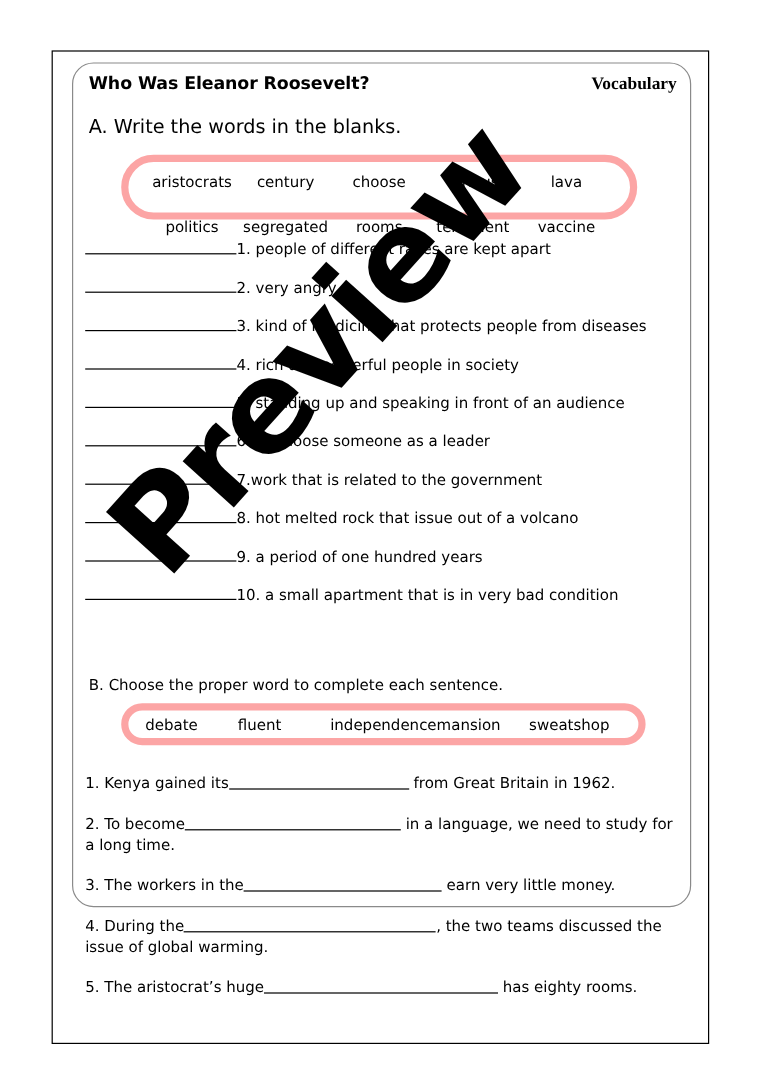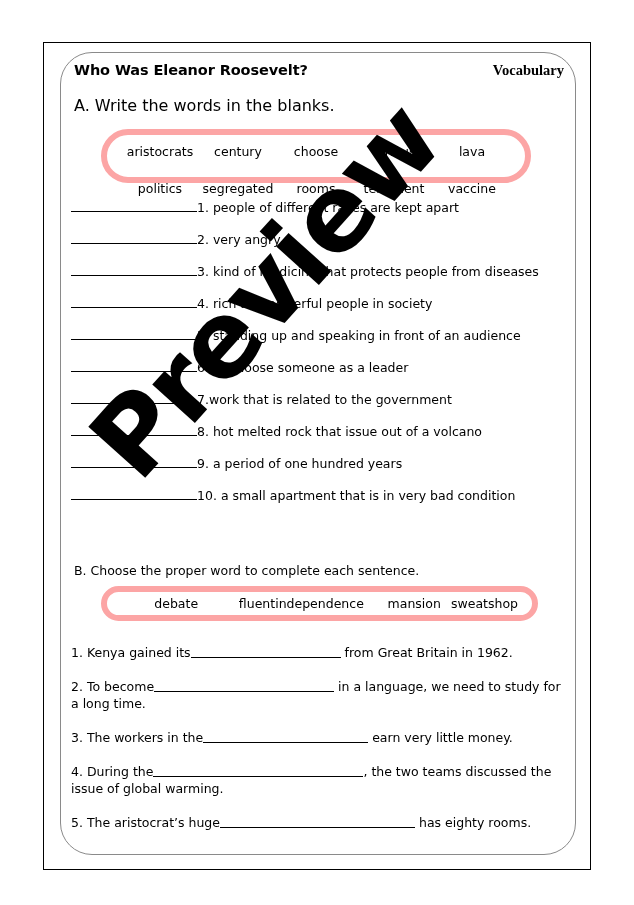--- a/index.html
+++ b/index.html
@@ -27,23 +27,23 @@
     box-sizing: border-box;
     background: #ffffff;
   }
 
   
   #worksheet-card {
     position: absolute;
     left: 60px;
     top: 52px;
     width: 516px;
-    height: 803px;
+    height: 704px;
     border: 1px solid #8a8a8a;
-    border-radius: 32px;
+    border-radius: 18px;
     box-sizing: border-box;
     background: #ffffff;
     padding: 0;
   }
 
   .card-inner {
     position: absolute;
     left: 0;
     top: 0;
     width: 516px;
@@ -117,21 +117,21 @@
   }
   #wordbank-b .wb-row {
     display: flex;
     justify-content: space-around;
     align-items: center;
     height: 100%;
     padding: 0 14px;
     box-sizing: border-box;
     font-size: 12.5px;
   }
-  #wordbank-b .wb-col { text-align: right; flex: 1 1 0; }
+  #wordbank-b .wb-col { text-align: left; flex: 1 1 0; }
 
   
   #definition-list {
     position: absolute;
     left: 10px;
     top: 147px;
     width: 500px;
   }
   .def-row {
     display: flex;

